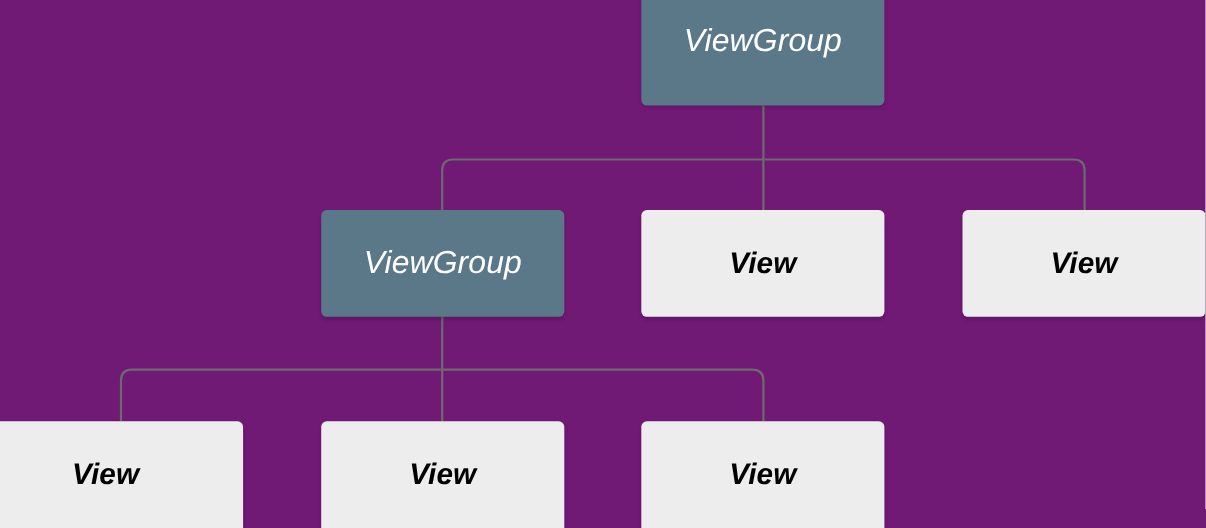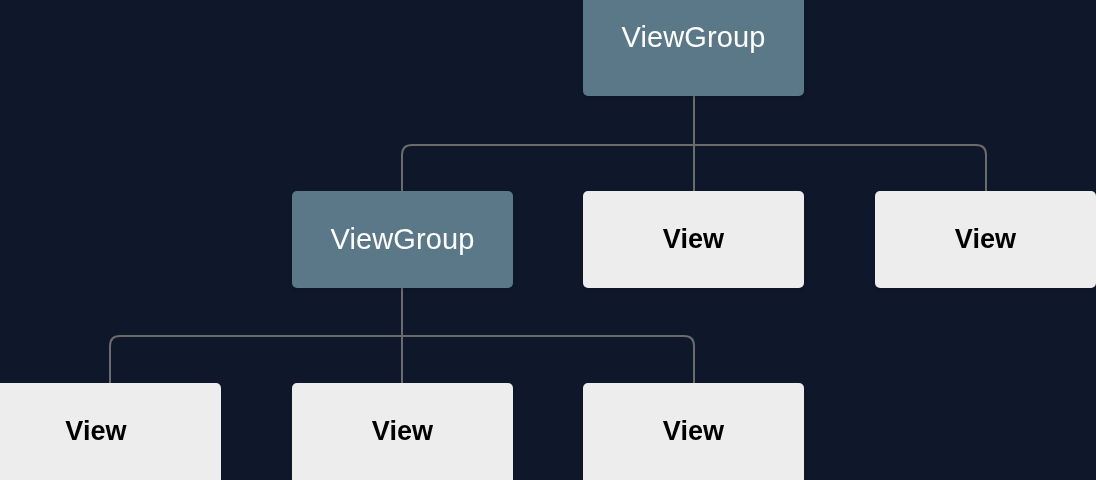--- a/index.html
+++ b/index.html
@@ -8,22 +8,23 @@
     padding: 0;
     background: #ffffff;
   }
   body {
     font-family: "Liberation Sans", "DejaVu Sans", sans-serif;
   }
   #diagram-canvas {
     position: relative;
     width: 1096px;
     height: 480px;
-    background: #0f172a;
+    background: #701a75;
     overflow: hidden;
+    font-style: italic;
   }
   #connector-layer {
     position: absolute;
     left: 0;
     top: 0;
     width: 1096px;
     height: 480px;
     pointer-events: none;
   }
   .node-box {

